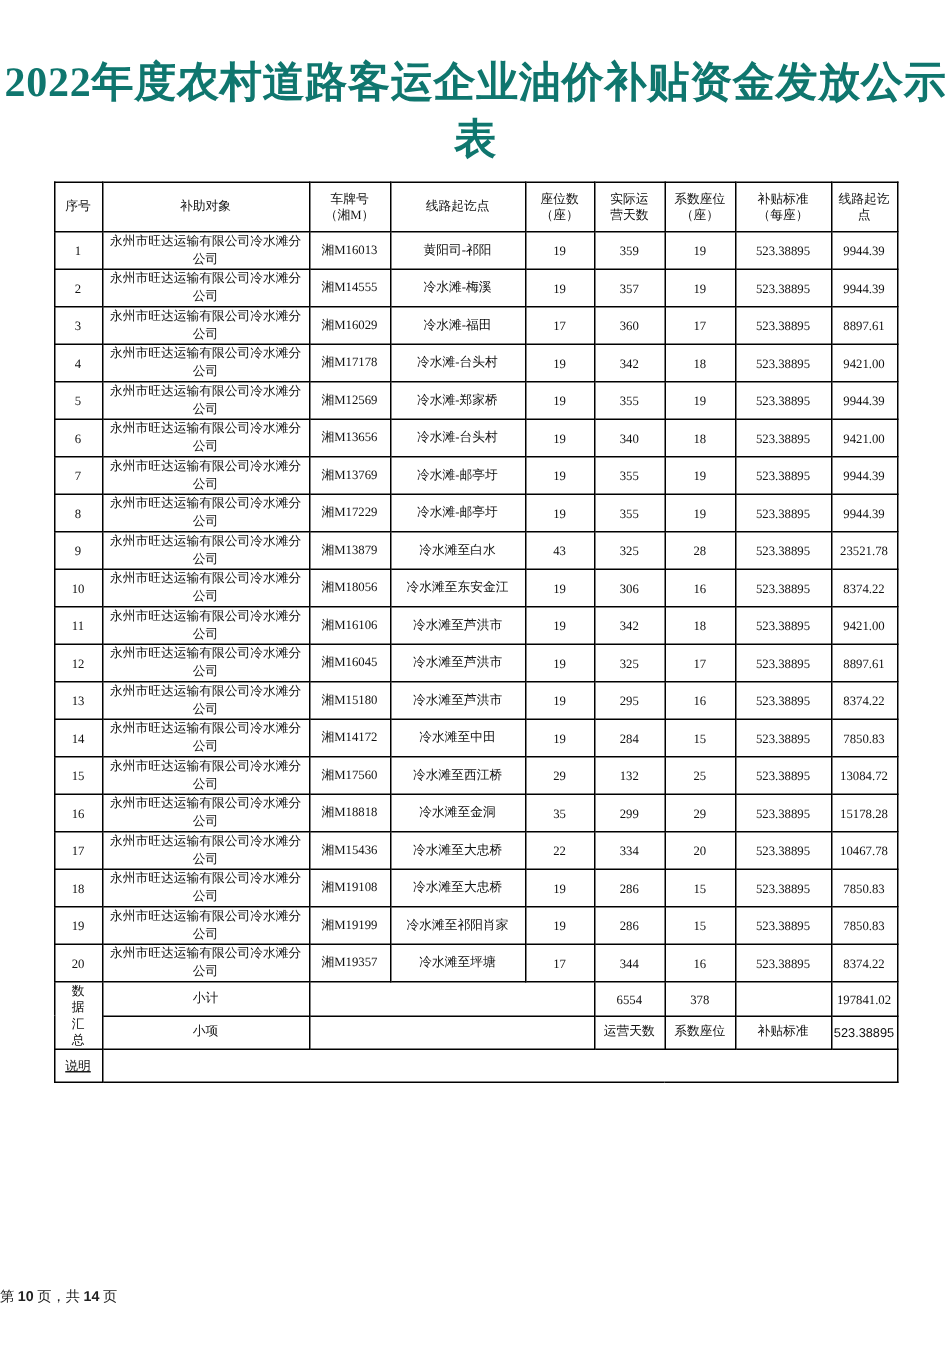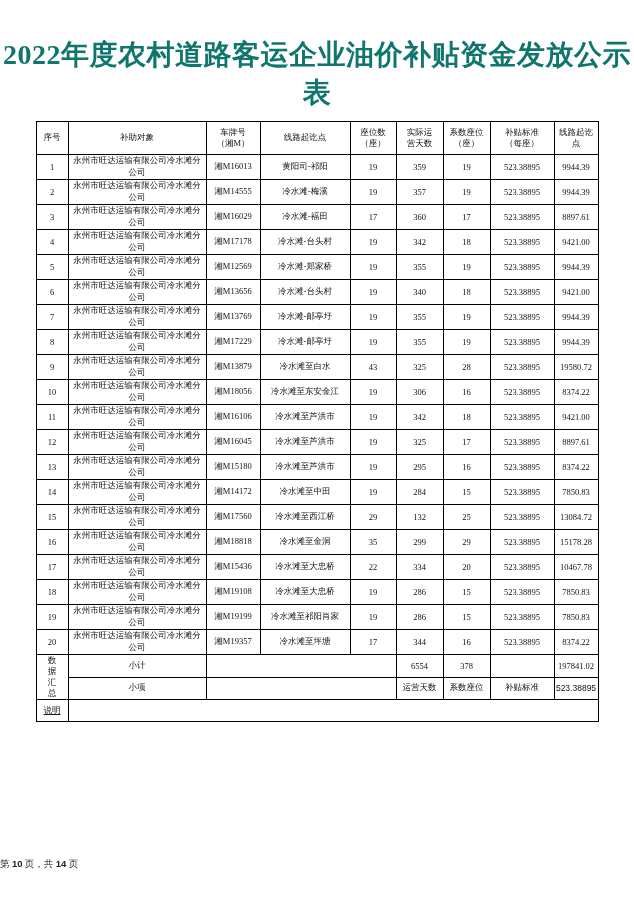--- a/index.html
+++ b/index.html
@@ -172,21 +172,21 @@
         </tr>
         <tr>
           <td>9</td>
           <td>永州市旺达运输有限公司冷水滩分公司</td>
           <td>湘M13879</td>
           <td>冷水滩至白水</td>
           <td>43</td>
           <td>325</td>
           <td>28</td>
           <td>523.38895</td>
-          <td>19580.72</td>
+          <td>23521.78</td>
         </tr>
         <tr>
           <td>10</td>
           <td>永州市旺达运输有限公司冷水滩分公司</td>
           <td>湘M18056</td>
           <td>冷水滩至东安金江</td>
           <td>19</td>
           <td>306</td>
           <td>16</td>
           <td>523.38895</td>

